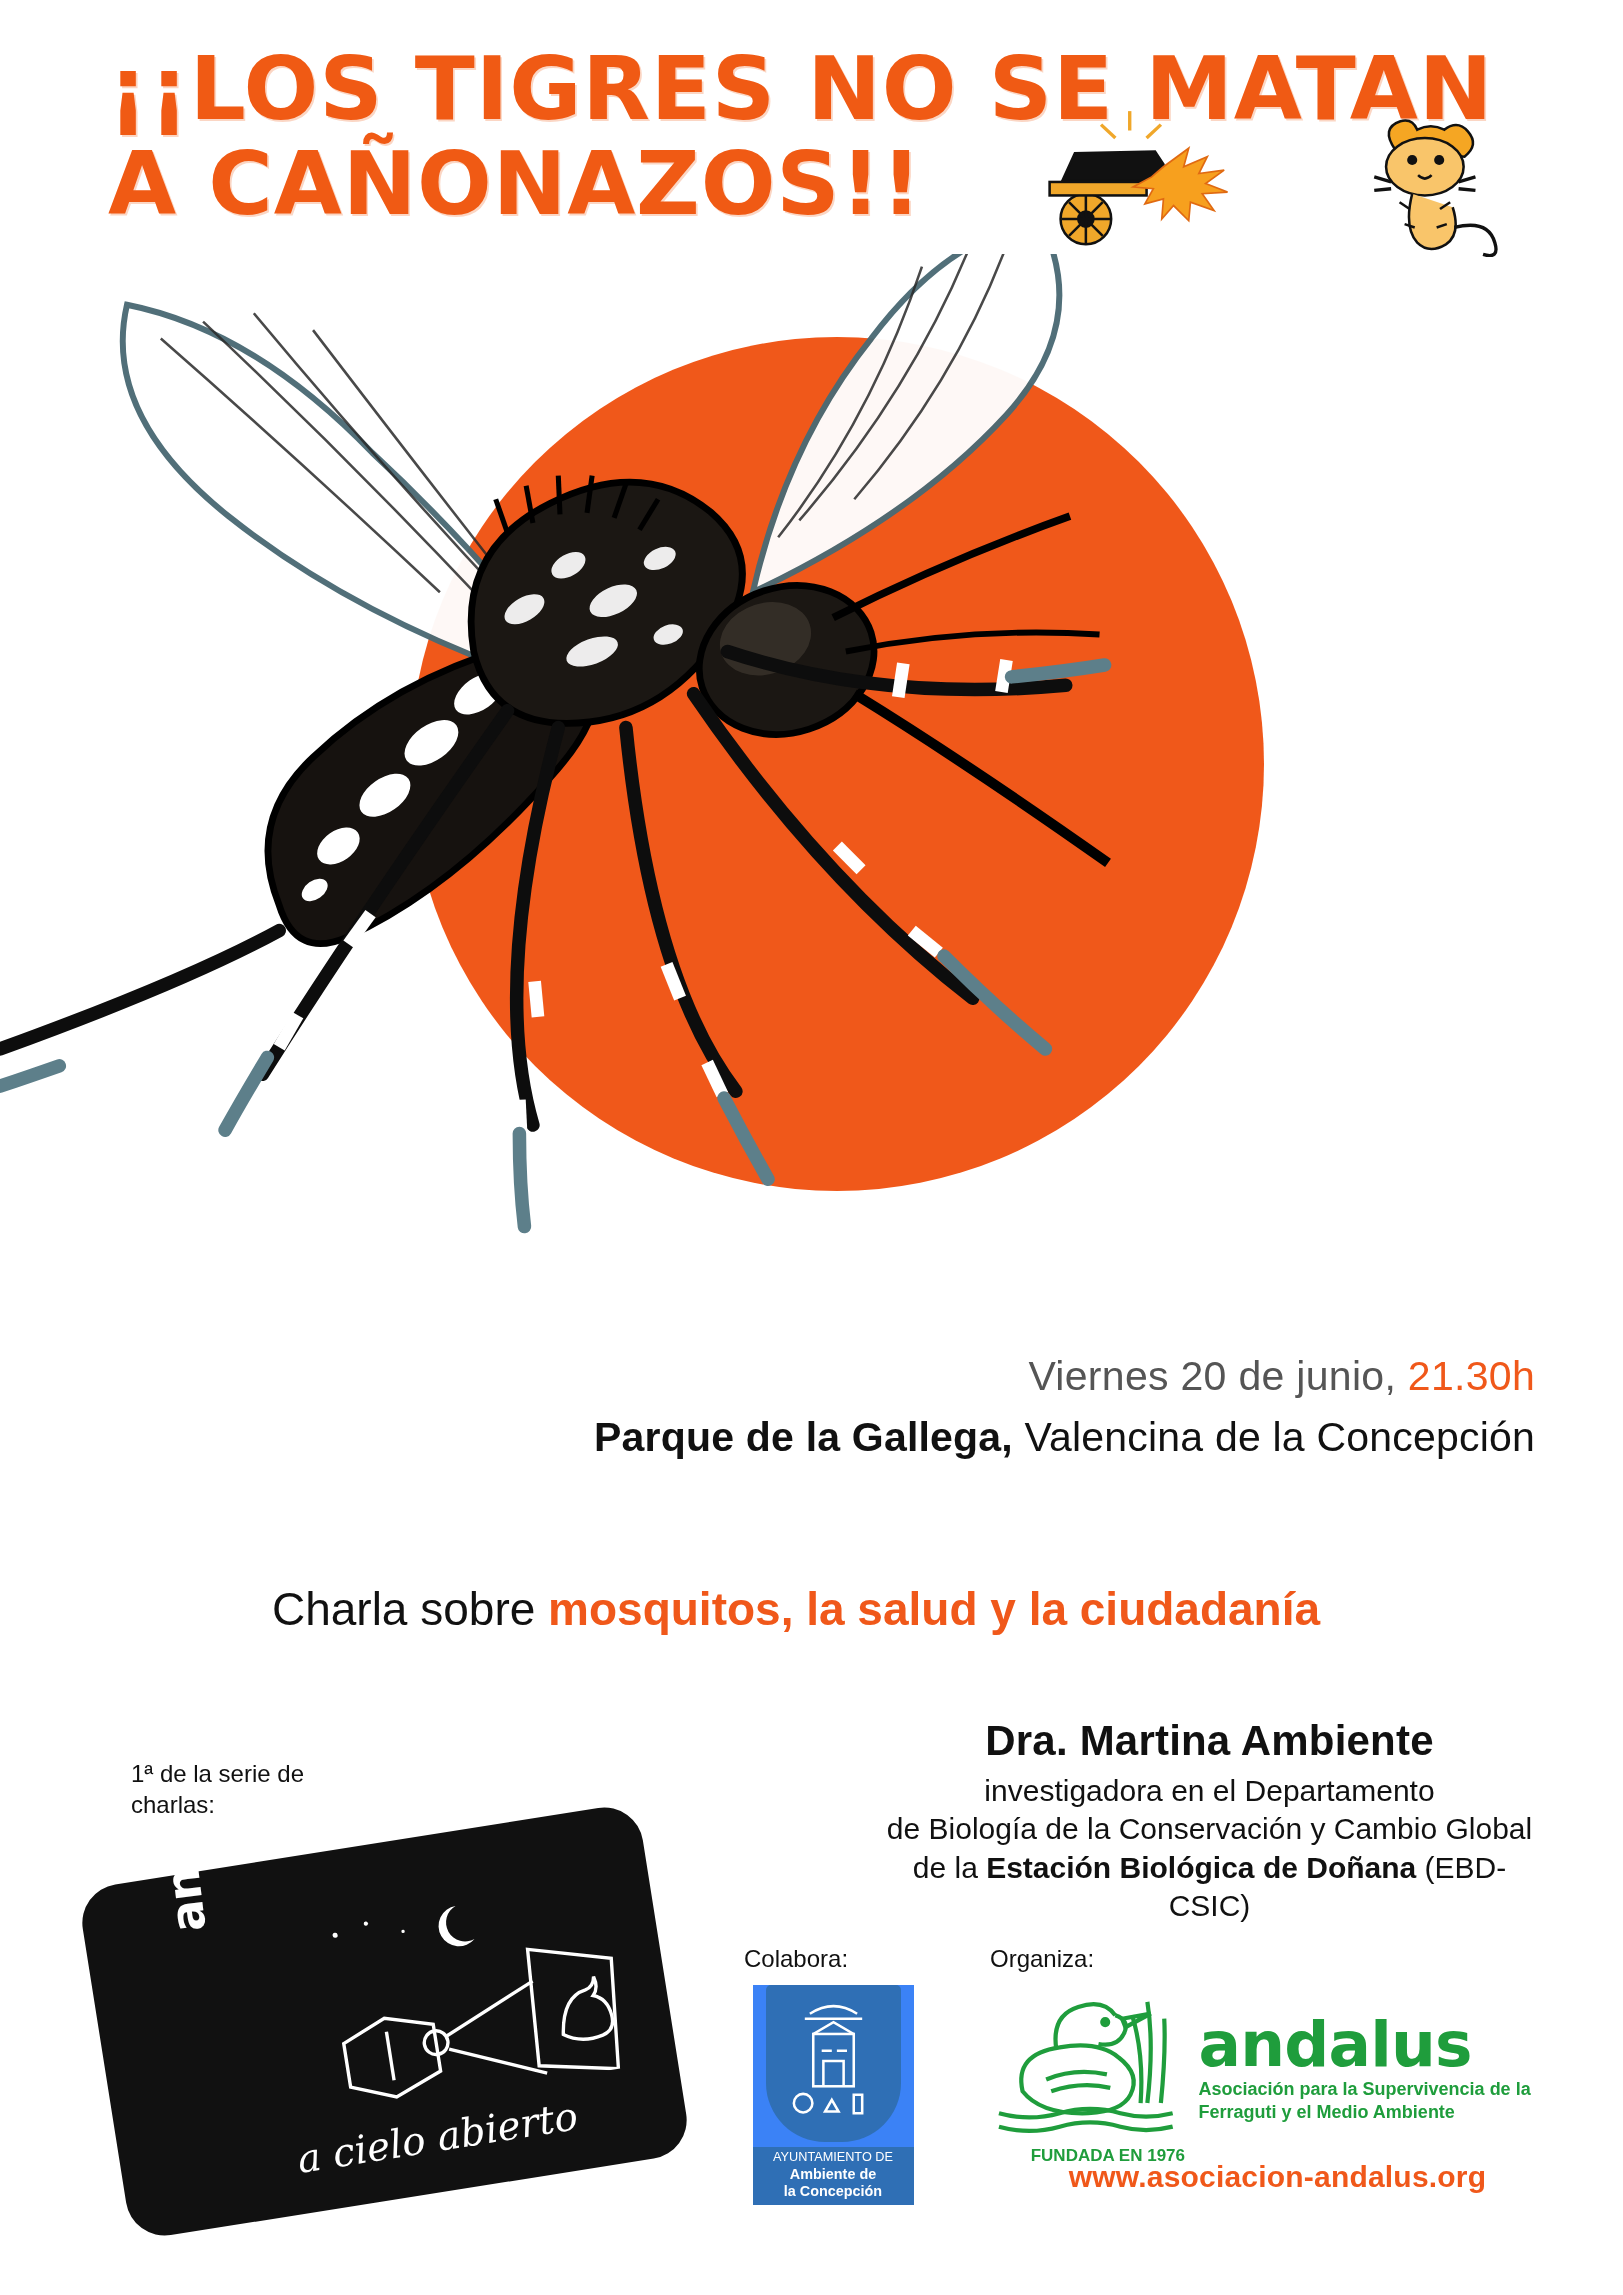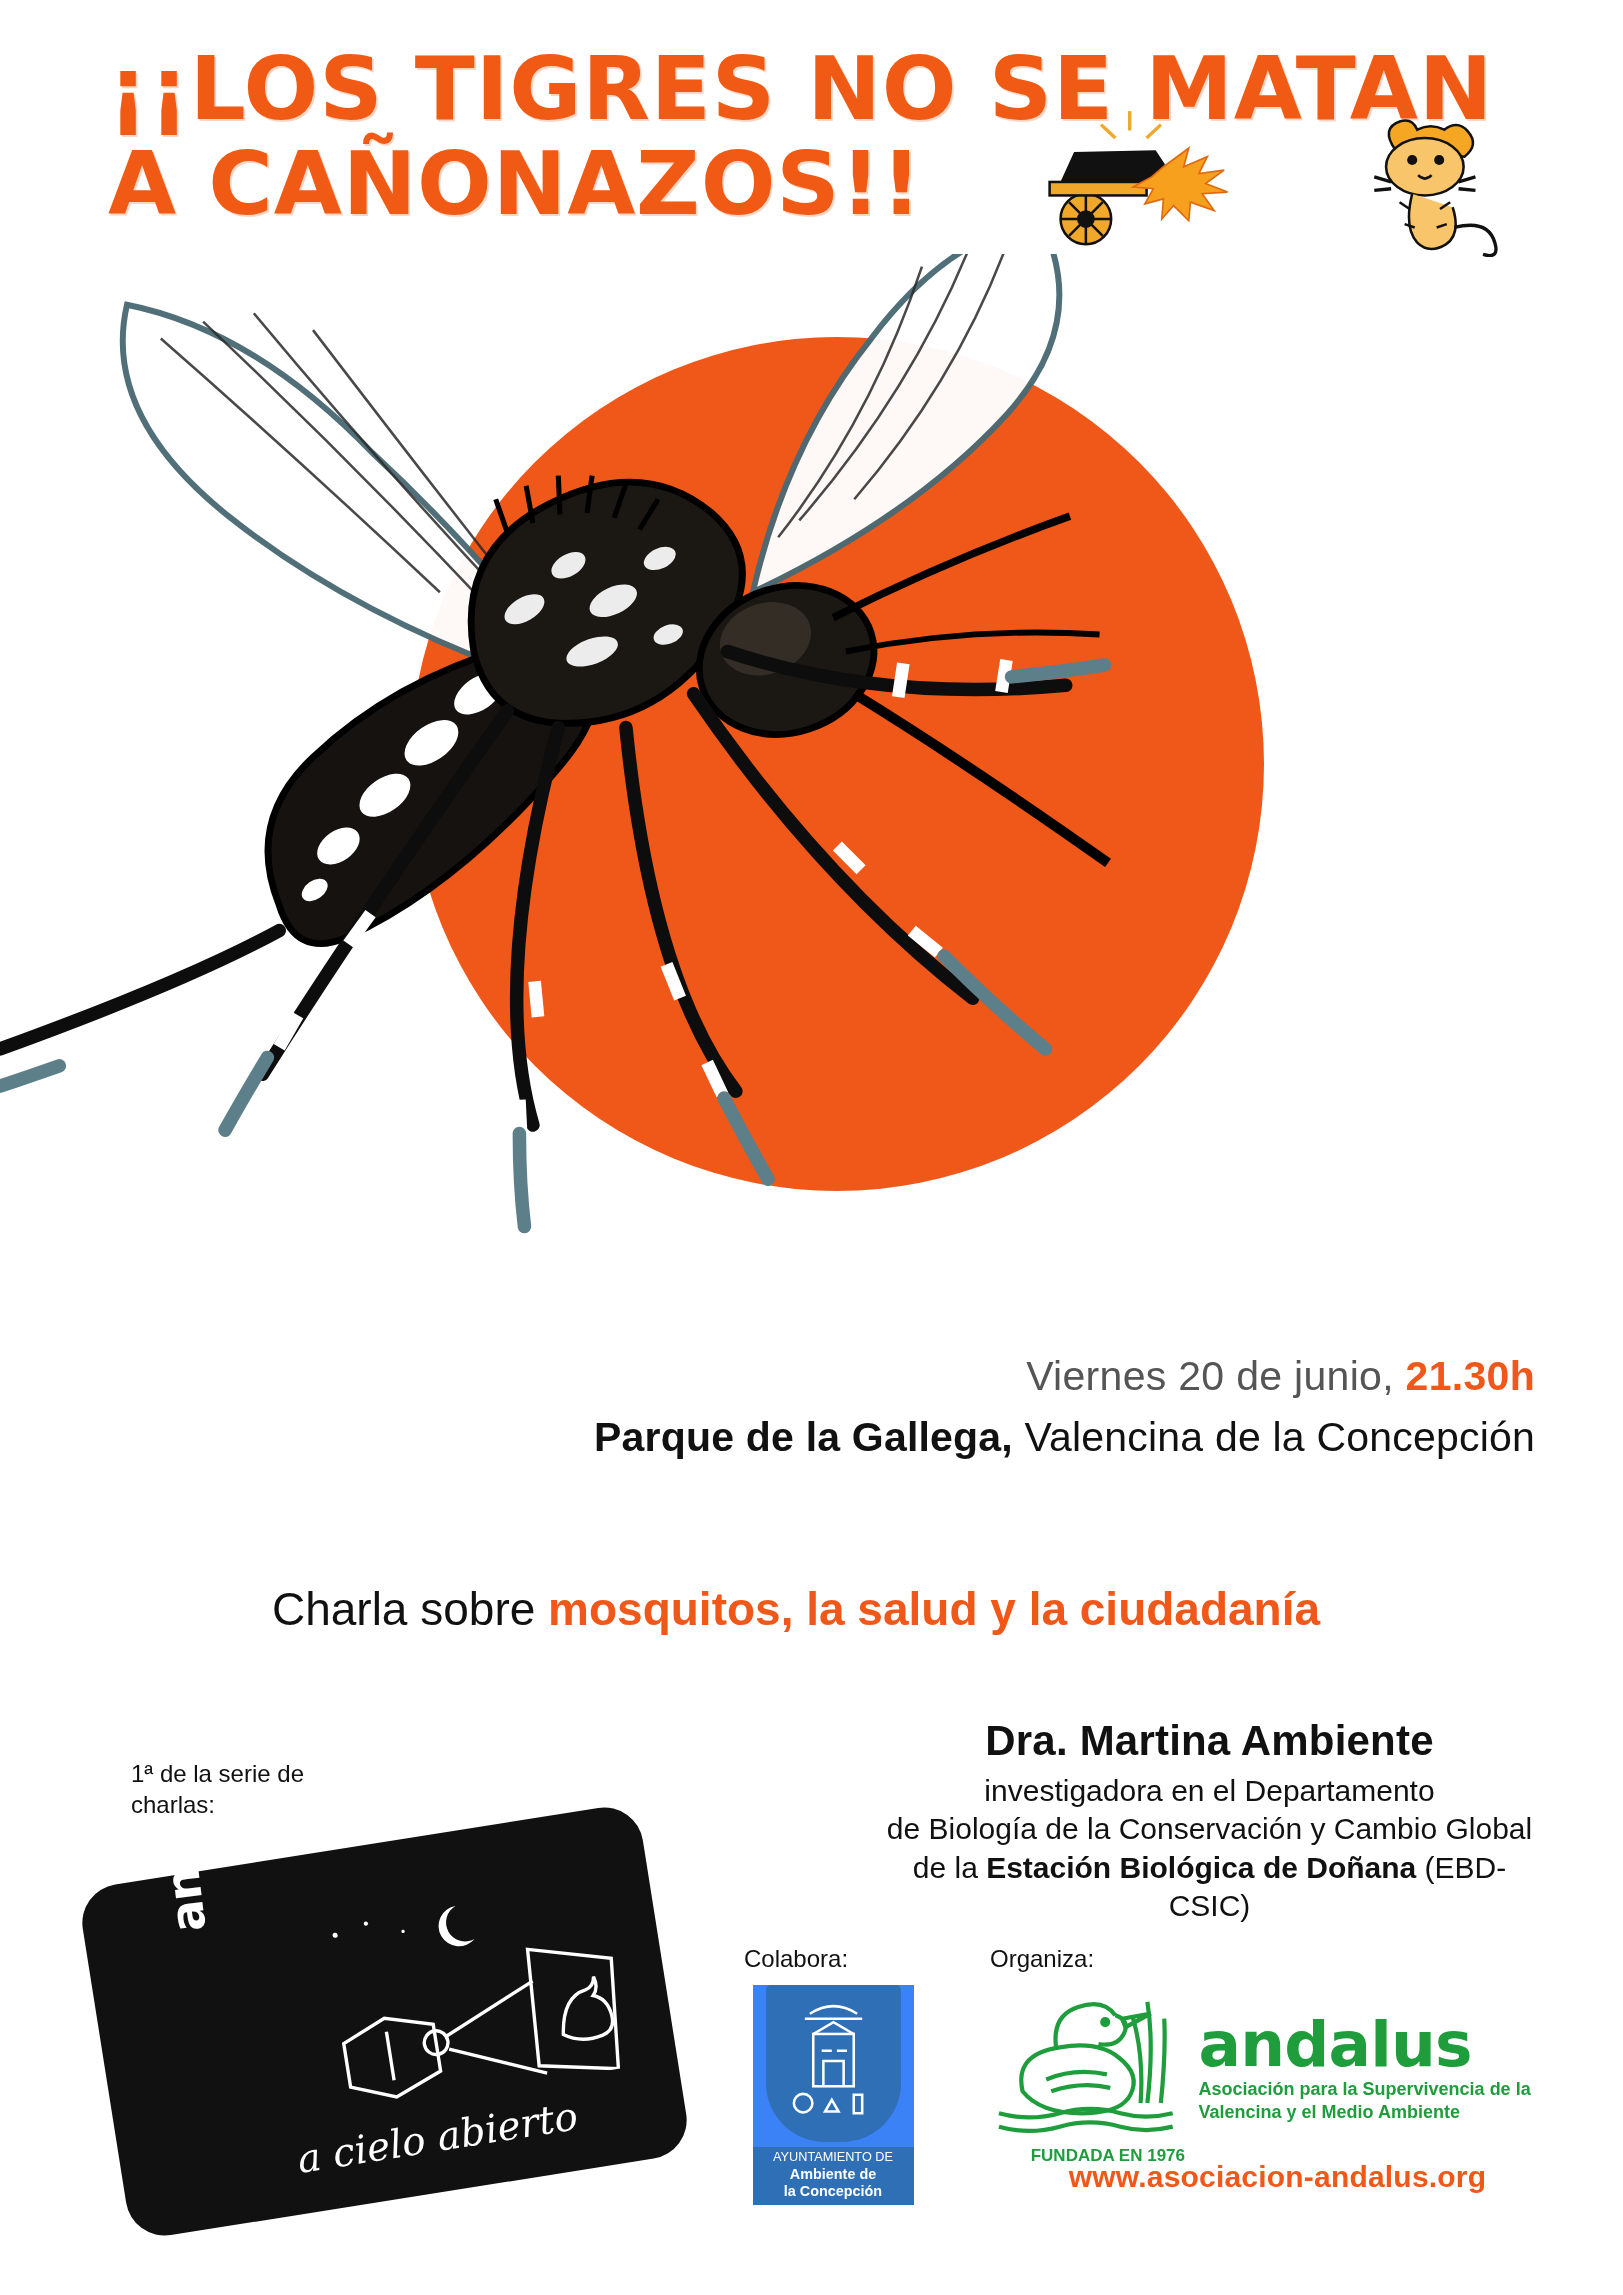--- a/index.html
+++ b/index.html
@@ -79,21 +79,21 @@
     box-sizing: border-box;
   }
   .line-date {
     font-size: 41px;
     color: #555555;
     font-weight: 400;
     letter-spacing: 0.3px;
   }
   .line-date .time {
     color: #f0581a;
-    font-weight: 700;
+    font-weight: 400;
   }
   .line-place {
     margin-top: 13.5px;
     font-size: 41px;
     color: #111111;
     letter-spacing: 0.2px;
   }
   .line-place .bold { font-weight: 700; }
 
   .talk-title {
@@ -537,19 +537,19 @@
           <path d="M10 152 q36 10 72 0 q36 -10 72 0 q30 8 62 0"></path>
           <path d="M10 168 q36 10 72 0 q36 -10 72 0 q30 8 62 0"></path>
         </g>
       </svg>
       <div class="andalus-founded">FUNDADA EN 1976</div>
     </div>
     <div class="andalus-text-wrap">
       <div class="andalus-word">andalus</div>
       <div class="andalus-tag">
         <div>Asociación para la Supervivencia de la</div>
-        <div>Valencina y el Medio Ambiente</div>
+        <div>Ferraguti y el Medio Ambiente</div>
       </div>
     </div>
   </div>
   <div class="website">www.asociacion-andalus.org</div>
 </div>
 
 
 </body></html>

